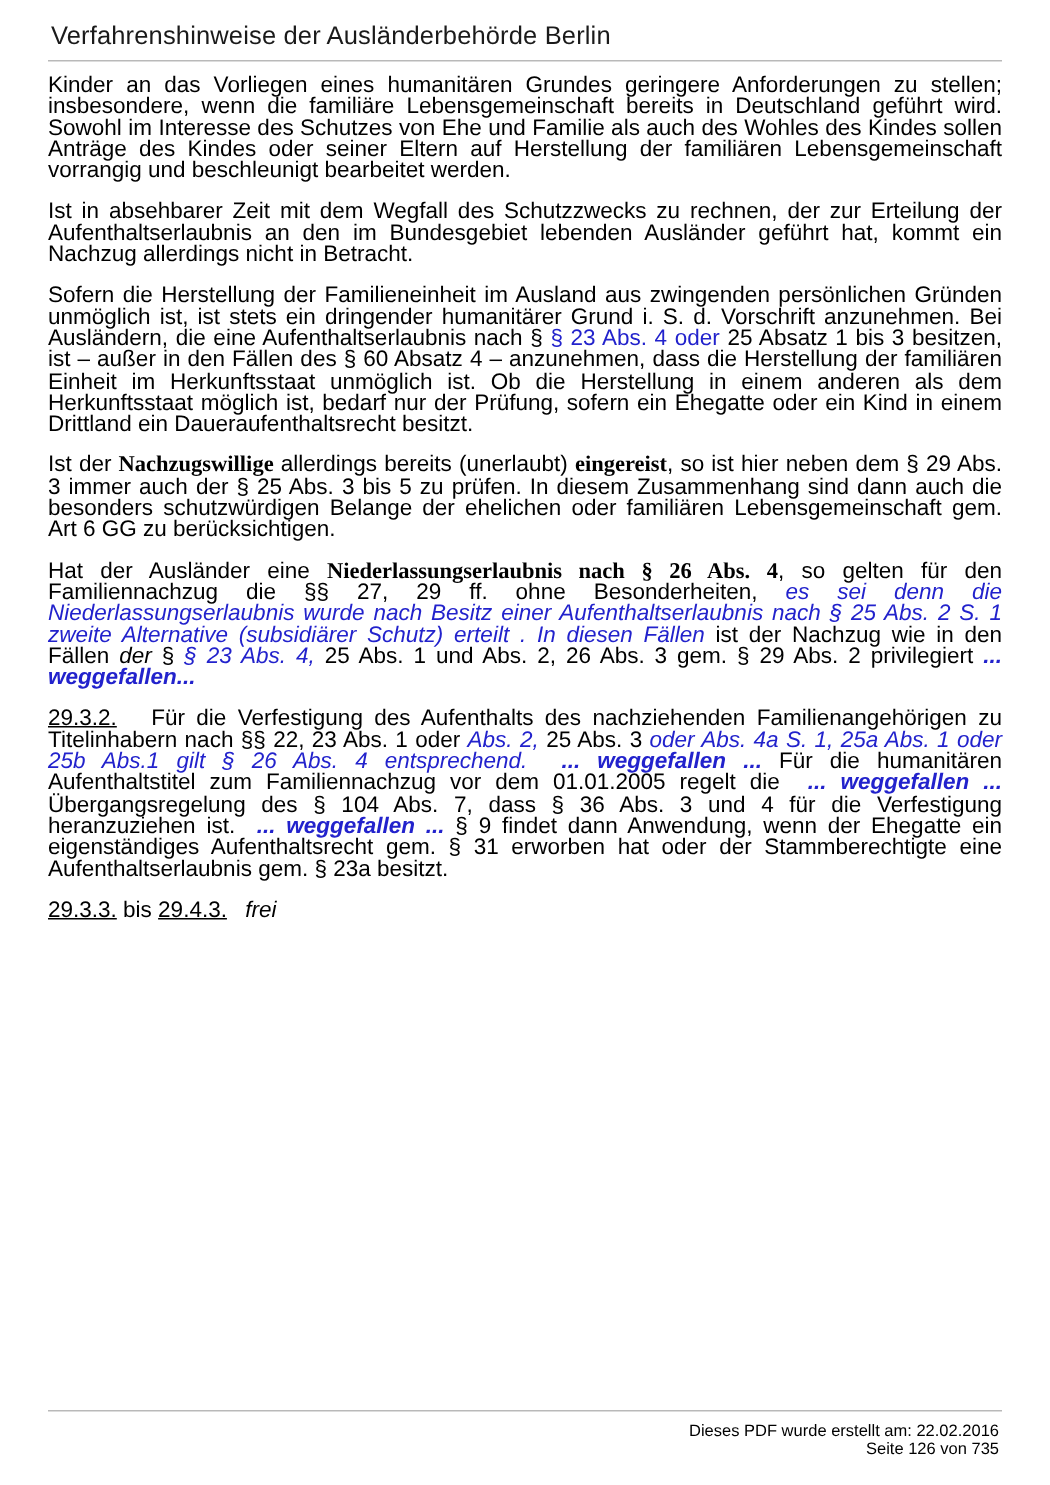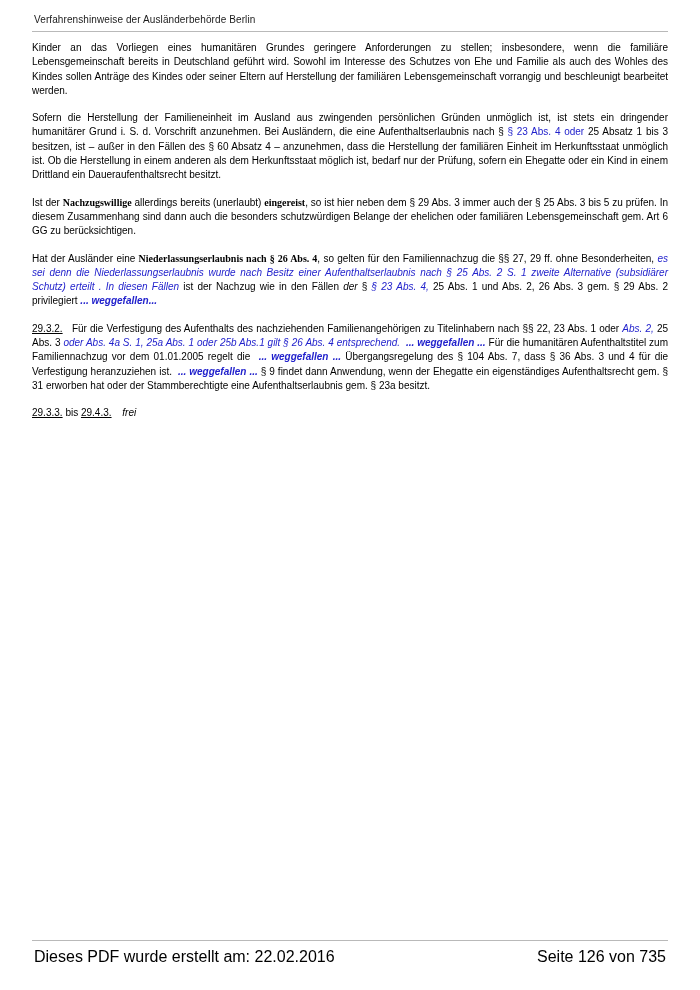--- a/index.html
+++ b/index.html
@@ -17,34 +17,34 @@
   }
   .page {
     position: absolute;
     left: 0; top: 0;
     width: 700px;
     height: 990px;
     box-sizing: border-box;
     padding: 14px 32px 0 32px;
   }
   .doc-title {
-    font-size: 10px;
+    font-size: 17px;
     font-weight: normal;
     color: #1a1a1a;
     letter-spacing: 0.1px;
     margin: 0 0 6px 0;
     padding: 0 0 0 2px;
   }
   .title-rule {
     border: none;
     border-top: 1px solid #b9b9b9;
     margin: 0 0 9px 0;
   }
   .content {
-    font-size: 10px;
+    font-size: 15px;
     line-height: 14.3px;
     text-align: justify;
     color: #000000;
   }
   p.para {
     margin: 0 0 13px 0;
   }
   .blue {
     color: #2222cc;
   }
@@ -80,38 +80,40 @@
     height: 28px;
   }
   .footer-rule {
     border: none;
     border-top: 1px solid #b9b9b9;
     margin: 0 0 7px 0;
   }
   .footer-row {
     display: flex;
     justify-content: space-between;
-    align-items: flex-start;
-    font-size: 16px;
+    align-items: flex-end;
+    font-size: 11px;
     color: #000000;
     padding: 0 2px;
+    flex-direction: column;
   }
 </style>
 </head>
 <body>
 
 <div class="page">
 
   <h1 class="doc-title">Verfahrenshinweise der Ausländerbehörde Berlin</h1>
   <hr class="title-rule">
 
   <div class="content">
 
     <p class="para"><span>Kinder an das Vorliegen eines humanitären Grundes geringere Anforderungen zu stellen; insbesondere, wenn die familiäre Lebensgemeinschaft bereits in Deutschland geführt wird. Sowohl im Interesse des Schutzes von Ehe und Familie als auch des Wohles des Kindes sollen Anträge des Kindes oder seiner Eltern auf Herstellung der familiären Lebensgemeinschaft vorrangig und beschleunigt bearbeitet werden.</span></p>
 
+    <p class="para"><span>Ist in absehbarer Zeit mit dem Wegfall des Schutzzwecks zu rechnen, der zur Erteilung der Aufenthaltserlaubnis an den im Bundesgebiet lebenden Ausländer geführt hat, kommt ein Nachzug allerdings nicht in Betracht.</span></p>
 
     <p class="para"><span>Sofern die Herstellung der Familieneinheit im Ausland aus zwingenden persönlichen Gründen unmöglich ist, ist stets ein dringender humanitärer Grund i. S. d. Vorschrift anzunehmen. Bei Ausländern, die eine Aufenthaltserlaubnis nach §</span> <span class="blue">§ 23 Abs. 4 oder</span> <span>25 Absatz 1 bis 3 besitzen, ist – außer in den Fällen des § 60 Absatz 4 – anzunehmen, dass die Herstellung der familiären Einheit im Herkunftsstaat unmöglich ist. Ob die Herstellung in einem anderen als dem Herkunftsstaat möglich ist, bedarf nur der Prüfung, sofern ein Ehegatte oder ein Kind in einem Drittland ein Daueraufenthaltsrecht besitzt.</span></p>
 
     <p class="para"><span>Ist der</span> <span class="b">Nachzugswillige</span> <span>allerdings bereits (unerlaubt)</span> <span class="b">eingereist</span><span>, so ist hier neben dem § 29 Abs. 3 immer auch der § 25 Abs. 3 bis 5 zu prüfen. In diesem Zusammenhang sind dann auch die besonders schutzwürdigen Belange der ehelichen oder familiären Lebensgemeinschaft gem. Art 6 GG zu berücksichtigen.</span></p>
 
     <p class="para"><span>Hat der Ausländer eine</span> <span class="b">Niederlassungserlaubnis nach § 26 Abs. 4</span><span>, so gelten für den Familiennachzug die §§ 27, 29 ff. ohne Besonderheiten,</span> <span class="blue-i">es sei denn die Niederlassungserlaubnis wurde nach Besitz einer Aufenthaltserlaubnis nach § 25 Abs. 2 S. 1 zweite Alternative (subsidiärer Schutz) erteilt . In diesen Fällen</span> <span>ist der Nachzug wie in den Fällen</span> <span class="i">der</span> <span>§</span> <span class="blue-i">§ 23 Abs. 4,</span> <span>25 Abs. 1 und Abs. 2, 26 Abs. 3 gem. § 29 Abs. 2 privilegiert</span> <span class="blue-bi">... weggefallen...</span></p>
 
     <p class="para"><span class="sec-num">29.3.2.</span> &nbsp;&nbsp;<span>Für die Verfestigung des Aufenthalts des nachziehenden Familienangehörigen zu Titelinhabern nach §§ 22, 23 Abs. 1 oder</span> <span class="blue-i">Abs. 2,</span> <span>25 Abs. 3</span> <span class="blue-i">oder Abs. 4a S. 1, 25a Abs. 1 oder 25b Abs.1 gilt § 26 Abs. 4 entsprechend.</span> &nbsp;<span class="blue-bi">... weggefallen ...</span> <span>Für die humanitären Aufenthaltstitel zum Familiennachzug vor dem 01.01.2005 regelt die</span> &nbsp;<span class="blue-bi">... weggefallen ...</span> <span>Übergangsregelung des § 104 Abs. 7, dass § 36 Abs. 3 und 4 für die Verfestigung heranzuziehen ist.</span> &nbsp;<span class="blue-bi">... weggefallen ...</span> <span>§ 9 findet dann Anwendung, wenn der Ehegatte ein eigenständiges Aufenthaltsrecht gem. § 31 erworben hat oder der Stammberechtigte eine Aufenthaltserlaubnis gem. § 23a besitzt.</span></p>
 
     <p class="para frei-line"><span class="sec-num">29.3.3.</span> <span>bis</span> <span class="sec-num">29.4.3.</span> <span class="frei">frei</span></p>

